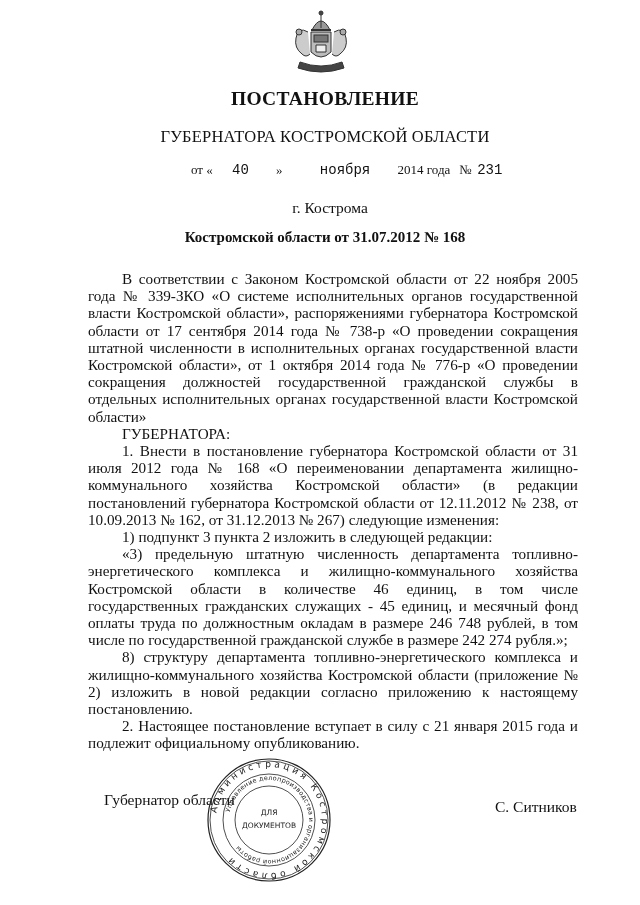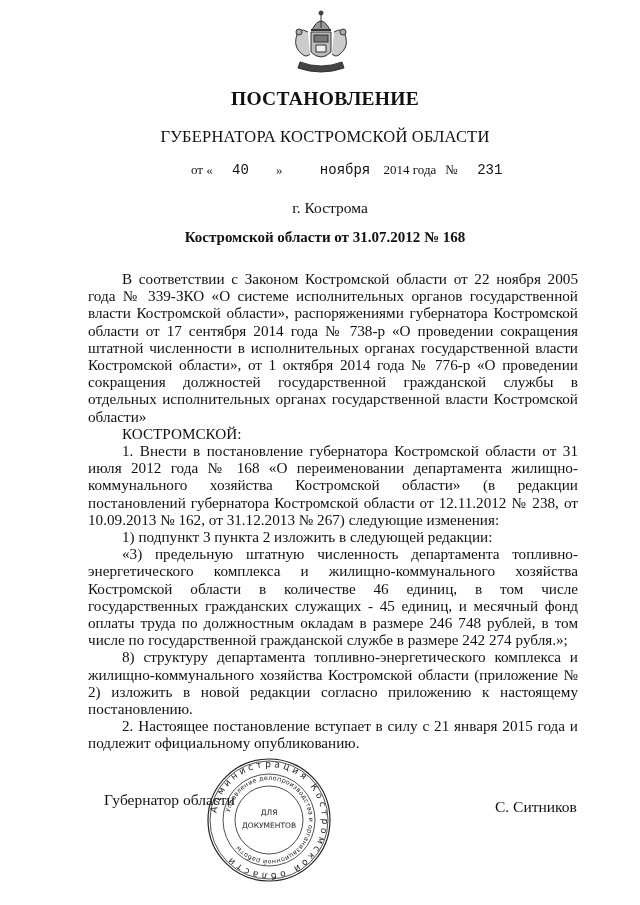--- a/index.html
+++ b/index.html
@@ -61,34 +61,34 @@
 </div>
 
 <div class="abs" id="title">ПОСТАНОВЛЕНИЕ</div>
 <div class="abs" id="subtitle">ГУБЕРНАТОРА КОСТРОМСКОЙ ОБЛАСТИ</div>
 
 <div class="abs" id="dateline">
   <span>от «</span>
   <span class="typed" style="margin-left:16px;">40</span>
   <span style="margin-left:24px;">»</span>
   <span class="typed" style="margin-left:34px;text-align:center;">ноября</span>
-  <span style="margin-left:10px;">2014 года</span>
+  <span style="margin-left:24px;">2014 года</span>
   <span style="margin-left:6px;">№</span>
-  <span class="typed" style="margin-left:16px;">231</span>
+  <span class="typed" style="margin-left:2px;">231</span>
 </div>
 
 <div class="abs" id="city">г. Кострома</div>
 
 <div class="abs" id="subject">
   <div>Костромской области от 31.07.2012 № 168</div>
 </div>
 
 <div class="abs" id="body">
   <p>В соответствии с Законом Костромской области от 22 ноября 2005 года № 339-ЗКО «О системе исполнительных органов государственной власти Костромской области», распоряжениями губернатора Костромской области от 17 сентября 2014 года № 738-р «О проведении сокращения штатной численности в исполнительных органах государственной власти Костромской области», от 1 октября 2014 года № 776-р «О проведении сокращения должностей государственной гражданской службы в отдельных исполнительных органах государственной власти Костромской области»</p>
-  <p>КОСТРОМСКОЙ:</p>
+  <p>ГУБЕРНАТОРА:</p>
   <p>1. Внести в постановление губернатора Костромской области от 31 июля 2012 года № 168 «О переименовании департамента жилищно-коммунального хозяйства Костромской области» (в редакции постановлений губернатора Костромской области от 12.11.2012 № 238, от 10.09.2013 № 162, от 31.12.2013 № 267) следующие изменения:</p>
   <p>1) подпункт 3 пункта 2 изложить в следующей редакции:</p>
   <p>«3) предельную штатную численность департамента топливно-энергетического комплекса и жилищно-коммунального хозяйства Костромской области в количестве 46 единиц, в том числе государственных гражданских служащих - 45 единиц, и месячный фонд оплаты труда по должностным окладам в размере 246 748 рублей, в том числе по государственной гражданской службе в размере 242 274 рубля.»;</p>
   <p>8) структуру департамента топливно-энергетического комплекса и жилищно-коммунального хозяйства Костромской области (приложение № 2) изложить в новой редакции согласно приложению к настоящему постановлению.</p>
   <p>2. Настоящее постановление вступает в силу с 21 января 2015 года и подлежит официальному опубликованию.</p>
 </div>
 
 <div class="abs" id="sig-left">Губернатор области</div>
 <div class="abs" id="sig-right">С. Ситников</div>
 

